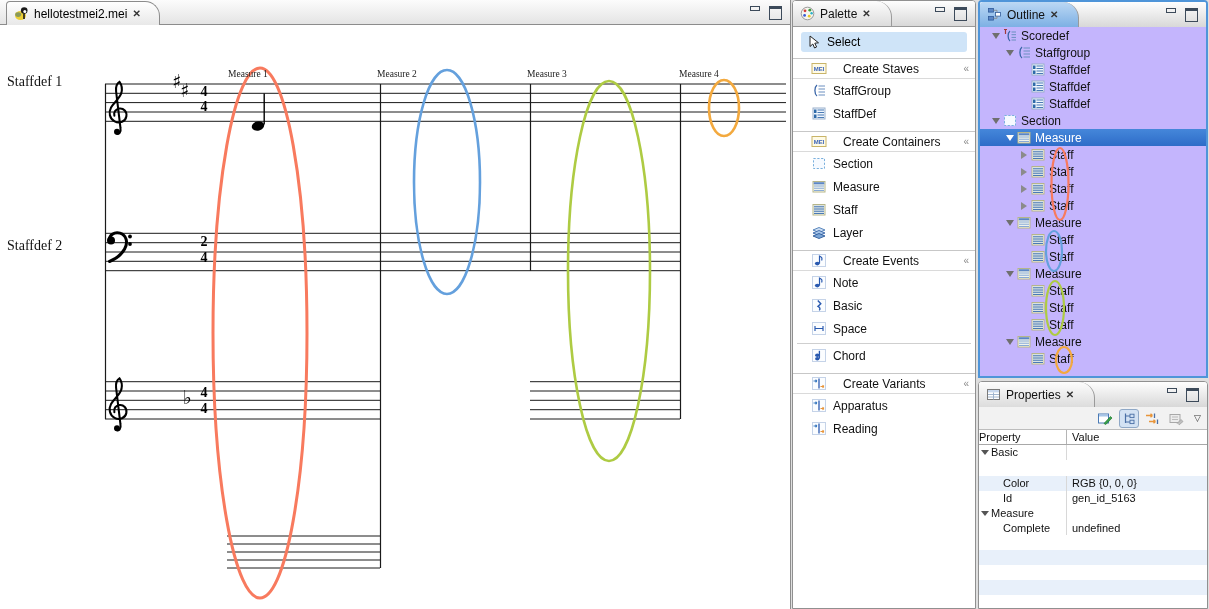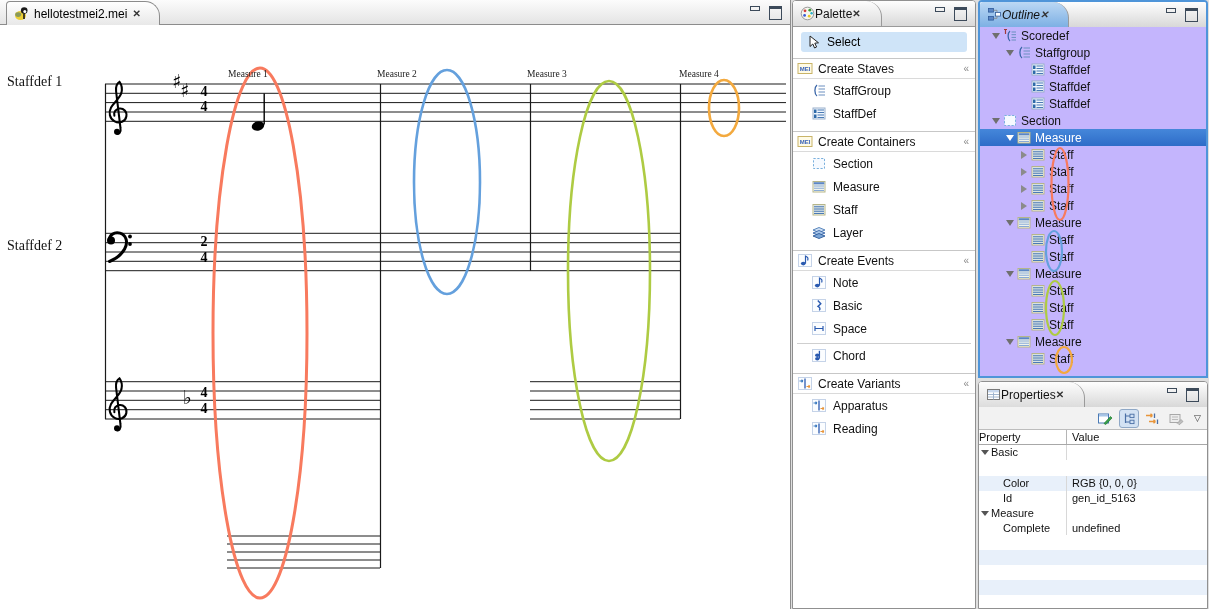--- a/index.html
+++ b/index.html
@@ -3,21 +3,21 @@
 <meta charset="utf-8">
 <style>
   html,body{margin:0;padding:0;background:#d4d4d4;}
   .app{position:relative;width:1209px;height:609px;background:#dfdfdf;
        font-family:"Liberation Sans",sans-serif;overflow:hidden;
        -webkit-font-smoothing:antialiased;}
   .panel{position:absolute;background:#fff;border:1px solid #909090;
          border-radius:4px 4px 0 0;box-sizing:border-box;}
   .titlebar{position:relative;height:25px;background:linear-gradient(#fefefe,#d8d8d8);
             border-bottom:1px solid #9a9a9a;border-radius:3px 3px 0 0;}
-  .vtab{position:absolute;left:0;top:0;bottom:0;display:flex;align-items:center;
+  .vtab{position:absolute;left:0;top:0;bottom:0;display:flex;align-items:center;gap:5px;
         padding:0 20px 0 7px;font-size:12px;color:#111;border-right:1px solid #9a9a9a;
         border-radius:3px 16px 0 0;background:linear-gradient(#fdfdfd,#dcdcdc);}
   .vtab.active{background:linear-gradient(#bcd8f4,#7db0e4);}
   .close{font-size:10px;color:#333;font-weight:bold;line-height:1;}
   .winbtns{position:absolute;right:8px;top:6px;display:flex;gap:9px;}
   .btn-min{width:11px;height:10px;position:relative;}
   .btn-min::before{content:"";position:absolute;left:1px;top:0;width:8px;height:3px;
                    border:1px solid #3c4a5a;}
   .btn-max{width:11px;height:10px;border:1px solid #3c4a5a;border-top-width:3px;}
   
@@ -32,29 +32,29 @@
   .slabel{position:absolute;font-family:"Liberation Serif",serif;font-size:14px;color:#111;}
   .mlabel{position:absolute;font-family:"Liberation Serif",serif;font-size:9.5px;color:#222;}
   .tsig{position:absolute;width:18px;text-align:center;font-family:"Liberation Serif",serif;
         font-weight:bold;font-size:14px;line-height:14px;color:#000;}
   .acc{position:absolute;font-family:"DejaVu Sans",sans-serif;font-size:19px;line-height:19px;color:#000;}
   
   .palette{left:792px;top:0;width:184px;height:609px;}
   .pcontent{position:absolute;top:26px;left:0;right:0;bottom:0;background:#fff;overflow:hidden;}
   .pselect{margin:5px 8px 4px 8px;height:20px;display:flex;align-items:center;gap:7px;
            background:#cfe4f8;border-radius:3px;padding-left:6px;font-size:12px;}
-  .phead{display:flex;align-items:center;gap:5px;height:19px;margin-top:6px;
+  .phead{display:flex;align-items:center;gap:16px;height:19px;margin-top:6px;
          border-top:1px solid #c7c7c7;border-bottom:1px solid #dadada;
-         padding-left:4px;font-size:12px;color:#111;position:relative;}
+         padding-left:18px;font-size:12px;color:#111;position:relative;}
   .phead .pin{position:absolute;right:7px;color:#8a8a8a;font-size:10px;letter-spacing:-1px;}
   .pitem{display:flex;align-items:center;gap:6px;height:23px;padding-left:18px;font-size:12px;color:#111;}
   .pdivider{height:1px;background:#cfcfcf;margin:3px 4px 0 4px;}
   
   .outline{left:978px;top:0;width:230px;height:378px;border:2px solid #4f95d9;}
-  .outline .titlebar{border-radius:2px 2px 0 0;font-style:italic;}
+  .outline .titlebar{border-radius:2px 2px 0 0;}
   .ocontent{position:absolute;top:25px;left:0;right:0;bottom:0;background:#c4b5fd;overflow:hidden;}
   .orow{display:flex;align-items:center;height:17px;font-size:12px;color:#111;position:relative;}
   .orow.selected{background:linear-gradient(#4587da,#2e6cc8);color:#fff;}
   .sp{display:inline-block;height:1px;}
   .arr{width:12px;display:inline-flex;justify-content:center;flex:none;}
   .tri-d{width:0;height:0;border-left:4.5px solid transparent;border-right:4.5px solid transparent;
          border-top:6px solid #6f6f6f;}
   .tri-r{width:0;height:0;border-top:4.5px solid transparent;border-bottom:4.5px solid transparent;
          border-left:6px solid #8b8b8b;}
   .selected .tri-d{border-top-color:#fff;}

